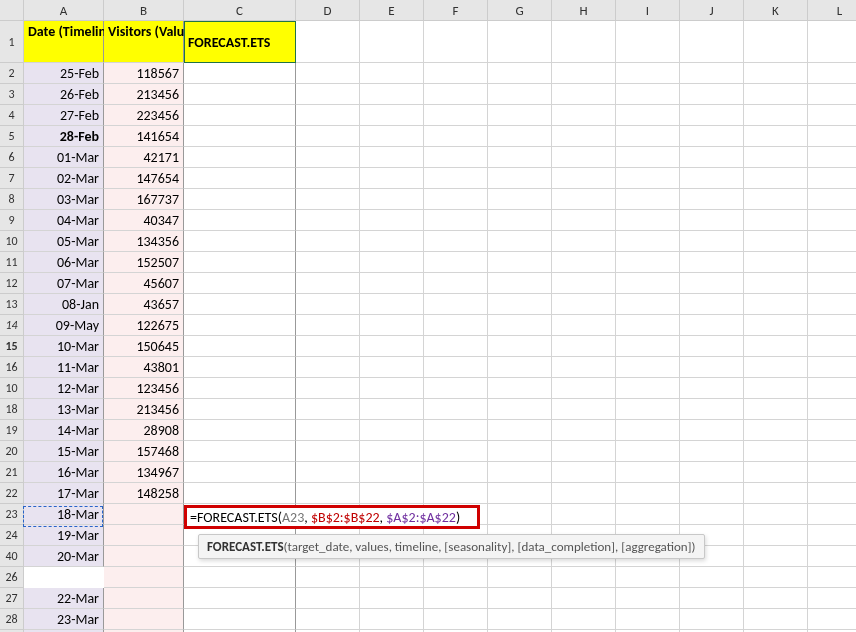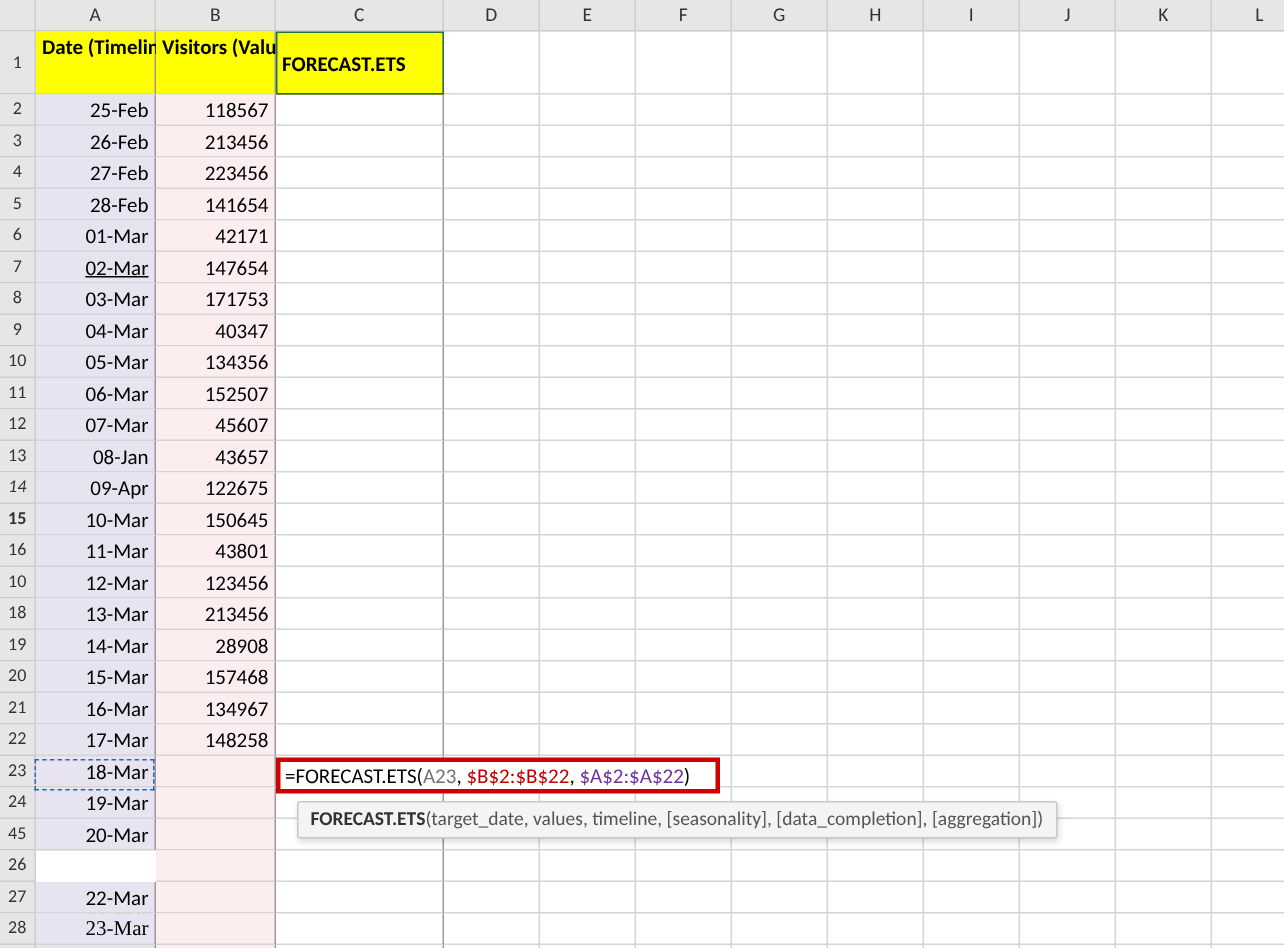--- a/index.html
+++ b/index.html
@@ -193,21 +193,21 @@
     <div class="cell" style="grid-row: 6 / span 1;"></div>
     <div class="cell" style="grid-row: 6 / span 1;"></div>
     <div class="cell" style="grid-row: 6 / span 1;"></div>
     <div class="cell" style="grid-row: 6 / span 1;"></div>
     <div class="cell" style="grid-row: 6 / span 1;"></div>
     <div class="cell" style="grid-row: 6 / span 1;"></div>
     <div class="cell" style="grid-row: 6 / span 1;"></div>
     <div class="cell" style="grid-row: 6 / span 1;"></div>
     <div class="cell" style="grid-row: 6 / span 1;"></div>
     <div class="rowhd" style="grid-row: 7 / span 1;">5</div>
-    <div class="cell colA-data" style="grid-row: 7 / span 1;">28-Feb</div>
+    <div class="cell colA-data" style="grid-row: 7 / span 1; font-weight: bold;">28-Feb</div>
     <div class="cell colB-data" style="grid-row: 7 / span 1;">141654</div>
     <div class="cell colC-data" style="grid-row: 7 / span 1;"></div>
     <div class="cell" style="grid-row: 7 / span 1;"></div>
     <div class="cell" style="grid-row: 7 / span 1;"></div>
     <div class="cell" style="grid-row: 7 / span 1;"></div>
     <div class="cell" style="grid-row: 7 / span 1;"></div>
     <div class="cell" style="grid-row: 7 / span 1;"></div>
     <div class="cell" style="grid-row: 7 / span 1;"></div>
     <div class="cell" style="grid-row: 7 / span 1;"></div>
     <div class="cell" style="grid-row: 7 / span 1;"></div>
@@ -219,35 +219,35 @@
     <div class="cell" style="grid-row: 8 / span 1;"></div>
     <div class="cell" style="grid-row: 8 / span 1;"></div>
     <div class="cell" style="grid-row: 8 / span 1;"></div>
     <div class="cell" style="grid-row: 8 / span 1;"></div>
     <div class="cell" style="grid-row: 8 / span 1;"></div>
     <div class="cell" style="grid-row: 8 / span 1;"></div>
     <div class="cell" style="grid-row: 8 / span 1;"></div>
     <div class="cell" style="grid-row: 8 / span 1;"></div>
     <div class="cell" style="grid-row: 8 / span 1;"></div>
     <div class="rowhd" style="grid-row: 9 / span 1;">7</div>
-    <div class="cell colA-data" style="grid-row: 9 / span 1; text-decoration: underline;">02-Mar</div>
+    <div class="cell colA-data" style="grid-row: 9 / span 1;">02-Mar</div>
     <div class="cell colB-data" style="grid-row: 9 / span 1;">147654</div>
     <div class="cell colC-data" style="grid-row: 9 / span 1;"></div>
     <div class="cell" style="grid-row: 9 / span 1;"></div>
     <div class="cell" style="grid-row: 9 / span 1;"></div>
     <div class="cell" style="grid-row: 9 / span 1;"></div>
     <div class="cell" style="grid-row: 9 / span 1;"></div>
     <div class="cell" style="grid-row: 9 / span 1;"></div>
     <div class="cell" style="grid-row: 9 / span 1;"></div>
     <div class="cell" style="grid-row: 9 / span 1;"></div>
     <div class="cell" style="grid-row: 9 / span 1;"></div>
     <div class="cell" style="grid-row: 9 / span 1;"></div>
     <div class="rowhd" style="grid-row: 10 / span 1;">8</div>
     <div class="cell colA-data" style="grid-row: 10 / span 1;">03-Mar</div>
-    <div class="cell colB-data" style="grid-row: 10 / span 1;">171753</div>
+    <div class="cell colB-data" style="grid-row: 10 / span 1;">167737</div>
     <div class="cell colC-data" style="grid-row: 10 / span 1;"></div>
     <div class="cell" style="grid-row: 10 / span 1;"></div>
     <div class="cell" style="grid-row: 10 / span 1;"></div>
     <div class="cell" style="grid-row: 10 / span 1;"></div>
     <div class="cell" style="grid-row: 10 / span 1;"></div>
     <div class="cell" style="grid-row: 10 / span 1;"></div>
     <div class="cell" style="grid-row: 10 / span 1;"></div>
     <div class="cell" style="grid-row: 10 / span 1;"></div>
     <div class="cell" style="grid-row: 10 / span 1;"></div>
     <div class="cell" style="grid-row: 10 / span 1;"></div>
@@ -310,21 +310,21 @@
     <div class="cell" style="grid-row: 15 / span 1;"></div>
     <div class="cell" style="grid-row: 15 / span 1;"></div>
     <div class="cell" style="grid-row: 15 / span 1;"></div>
     <div class="cell" style="grid-row: 15 / span 1;"></div>
     <div class="cell" style="grid-row: 15 / span 1;"></div>
     <div class="cell" style="grid-row: 15 / span 1;"></div>
     <div class="cell" style="grid-row: 15 / span 1;"></div>
     <div class="cell" style="grid-row: 15 / span 1;"></div>
     <div class="cell" style="grid-row: 15 / span 1;"></div>
     <div class="rowhd" style="grid-row: 16 / span 1; font-style: italic;">14</div>
-    <div class="cell colA-data" style="grid-row: 16 / span 1;">09-Apr</div>
+    <div class="cell colA-data" style="grid-row: 16 / span 1;">09-May</div>
     <div class="cell colB-data" style="grid-row: 16 / span 1;">122675</div>
     <div class="cell colC-data" style="grid-row: 16 / span 1;"></div>
     <div class="cell" style="grid-row: 16 / span 1;"></div>
     <div class="cell" style="grid-row: 16 / span 1;"></div>
     <div class="cell" style="grid-row: 16 / span 1;"></div>
     <div class="cell" style="grid-row: 16 / span 1;"></div>
     <div class="cell" style="grid-row: 16 / span 1;"></div>
     <div class="cell" style="grid-row: 16 / span 1;"></div>
     <div class="cell" style="grid-row: 16 / span 1;"></div>
     <div class="cell" style="grid-row: 16 / span 1;"></div>
@@ -452,21 +452,21 @@
     <div class="cell colC-data" style="grid-row: 26 / span 1;"></div>
     <div class="cell" style="grid-row: 26 / span 1;"></div>
     <div class="cell" style="grid-row: 26 / span 1;"></div>
     <div class="cell" style="grid-row: 26 / span 1;"></div>
     <div class="cell" style="grid-row: 26 / span 1;"></div>
     <div class="cell" style="grid-row: 26 / span 1;"></div>
     <div class="cell" style="grid-row: 26 / span 1;"></div>
     <div class="cell" style="grid-row: 26 / span 1;"></div>
     <div class="cell" style="grid-row: 26 / span 1;"></div>
     <div class="cell" style="grid-row: 26 / span 1;"></div>
-    <div class="rowhd" style="grid-row: 27 / span 1;">45</div>
+    <div class="rowhd" style="grid-row: 27 / span 1;">40</div>
     <div class="cell colA-data" style="grid-row: 27 / span 1;">20-Mar</div>
     <div class="cell colB-data" style="grid-row: 27 / span 1;"></div>
     <div class="cell colC-data" style="grid-row: 27 / span 1;"></div>
     <div class="cell" style="grid-row: 27 / span 1;"></div>
     <div class="cell" style="grid-row: 27 / span 1;"></div>
     <div class="cell" style="grid-row: 27 / span 1;"></div>
     <div class="cell" style="grid-row: 27 / span 1;"></div>
     <div class="cell" style="grid-row: 27 / span 1;"></div>
     <div class="cell" style="grid-row: 27 / span 1;"></div>
     <div class="cell" style="grid-row: 27 / span 1;"></div>
@@ -492,21 +492,21 @@
     <div class="cell" style="grid-row: 29 / span 1;"></div>
     <div class="cell" style="grid-row: 29 / span 1;"></div>
     <div class="cell" style="grid-row: 29 / span 1;"></div>
     <div class="cell" style="grid-row: 29 / span 1;"></div>
     <div class="cell" style="grid-row: 29 / span 1;"></div>
     <div class="cell" style="grid-row: 29 / span 1;"></div>
     <div class="cell" style="grid-row: 29 / span 1;"></div>
     <div class="cell" style="grid-row: 29 / span 1;"></div>
     <div class="cell" style="grid-row: 29 / span 1;"></div>
     <div class="rowhd" style="grid-row: 30 / span 1;">28</div>
-    <div class="cell colA-data" style="grid-row: 30 / span 1; font-family: Liberation Serif, serif;">23-Mar</div>
+    <div class="cell colA-data" style="grid-row: 30 / span 1;">23-Mar</div>
     <div class="cell colB-data" style="grid-row: 30 / span 1;"></div>
     <div class="cell colC-data" style="grid-row: 30 / span 1;"></div>
     <div class="cell" style="grid-row: 30 / span 1;"></div>
     <div class="cell" style="grid-row: 30 / span 1;"></div>
     <div class="cell" style="grid-row: 30 / span 1;"></div>
     <div class="cell" style="grid-row: 30 / span 1;"></div>
     <div class="cell" style="grid-row: 30 / span 1;"></div>
     <div class="cell" style="grid-row: 30 / span 1;"></div>
     <div class="cell" style="grid-row: 30 / span 1;"></div>
     <div class="cell" style="grid-row: 30 / span 1;"></div>

